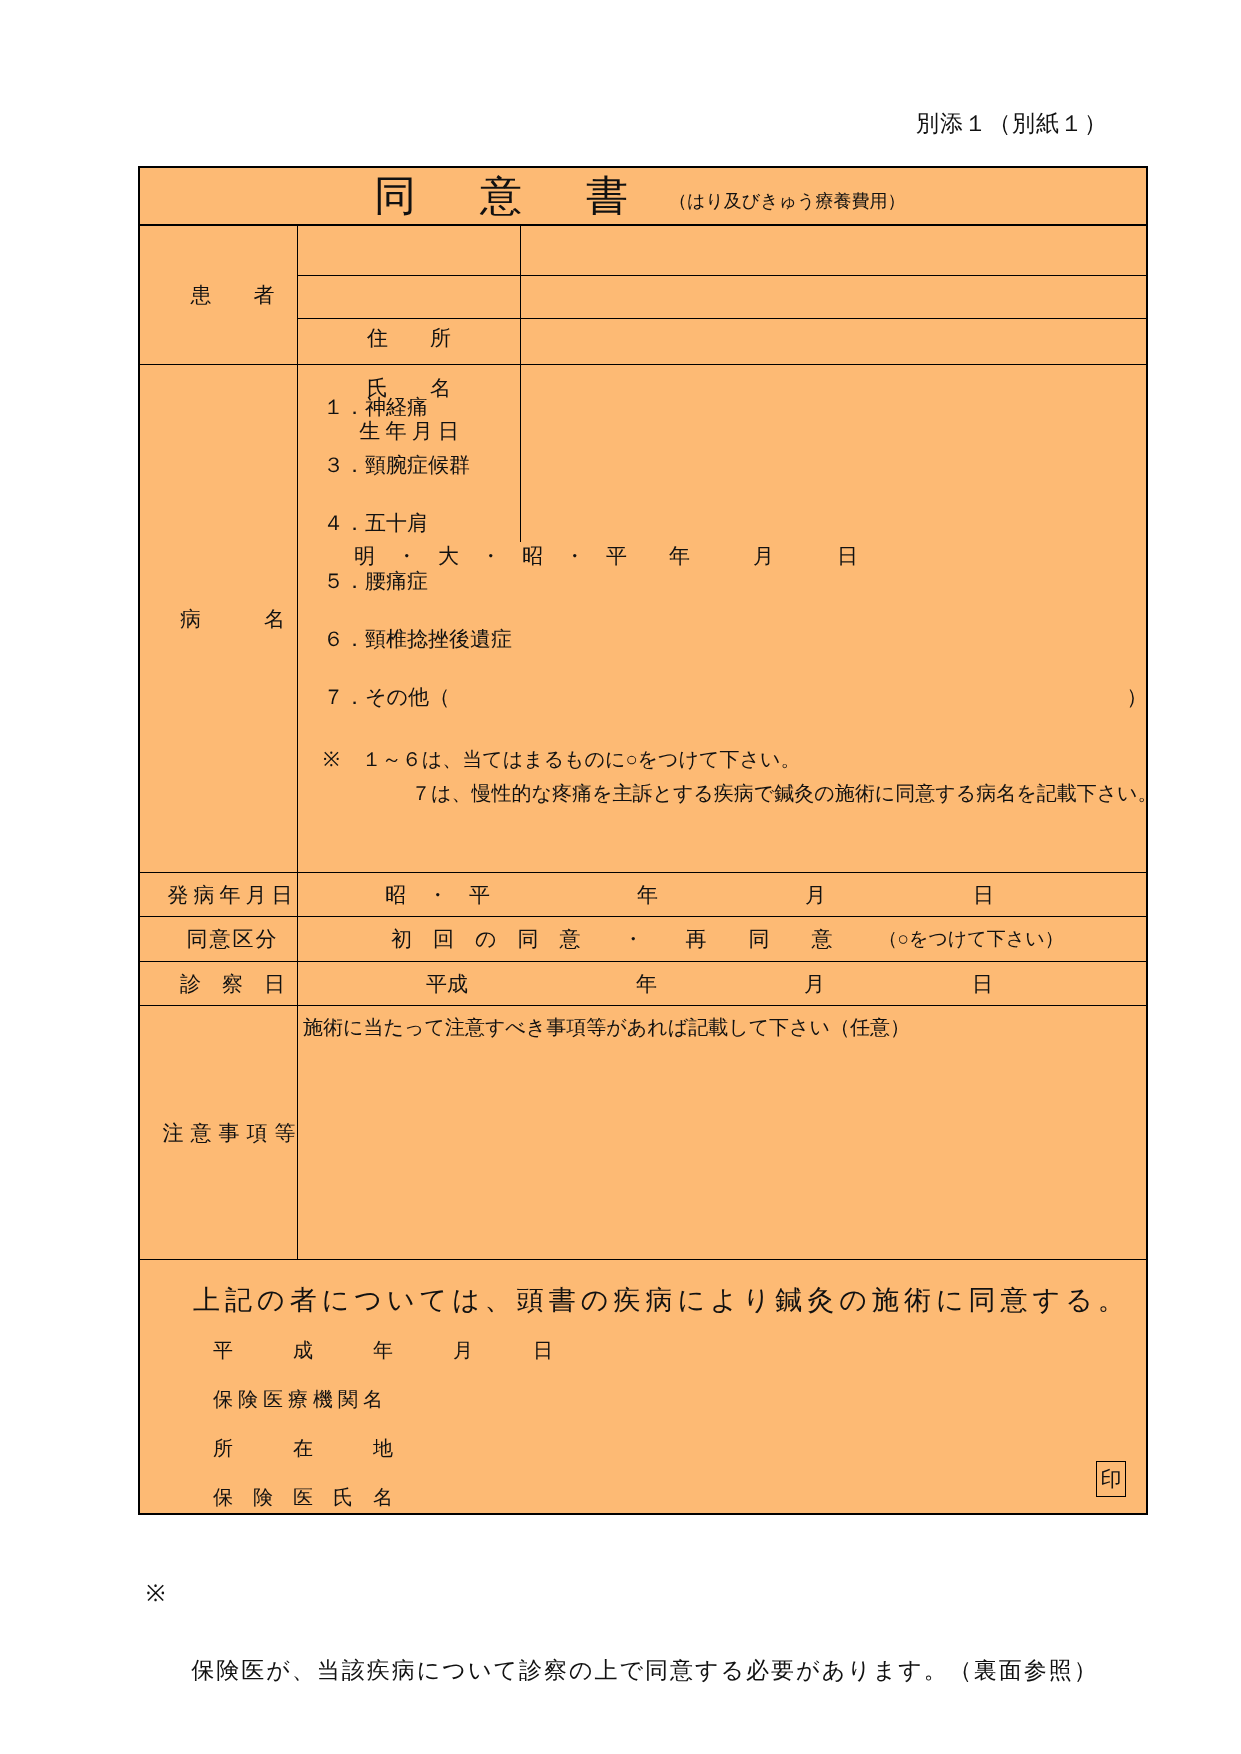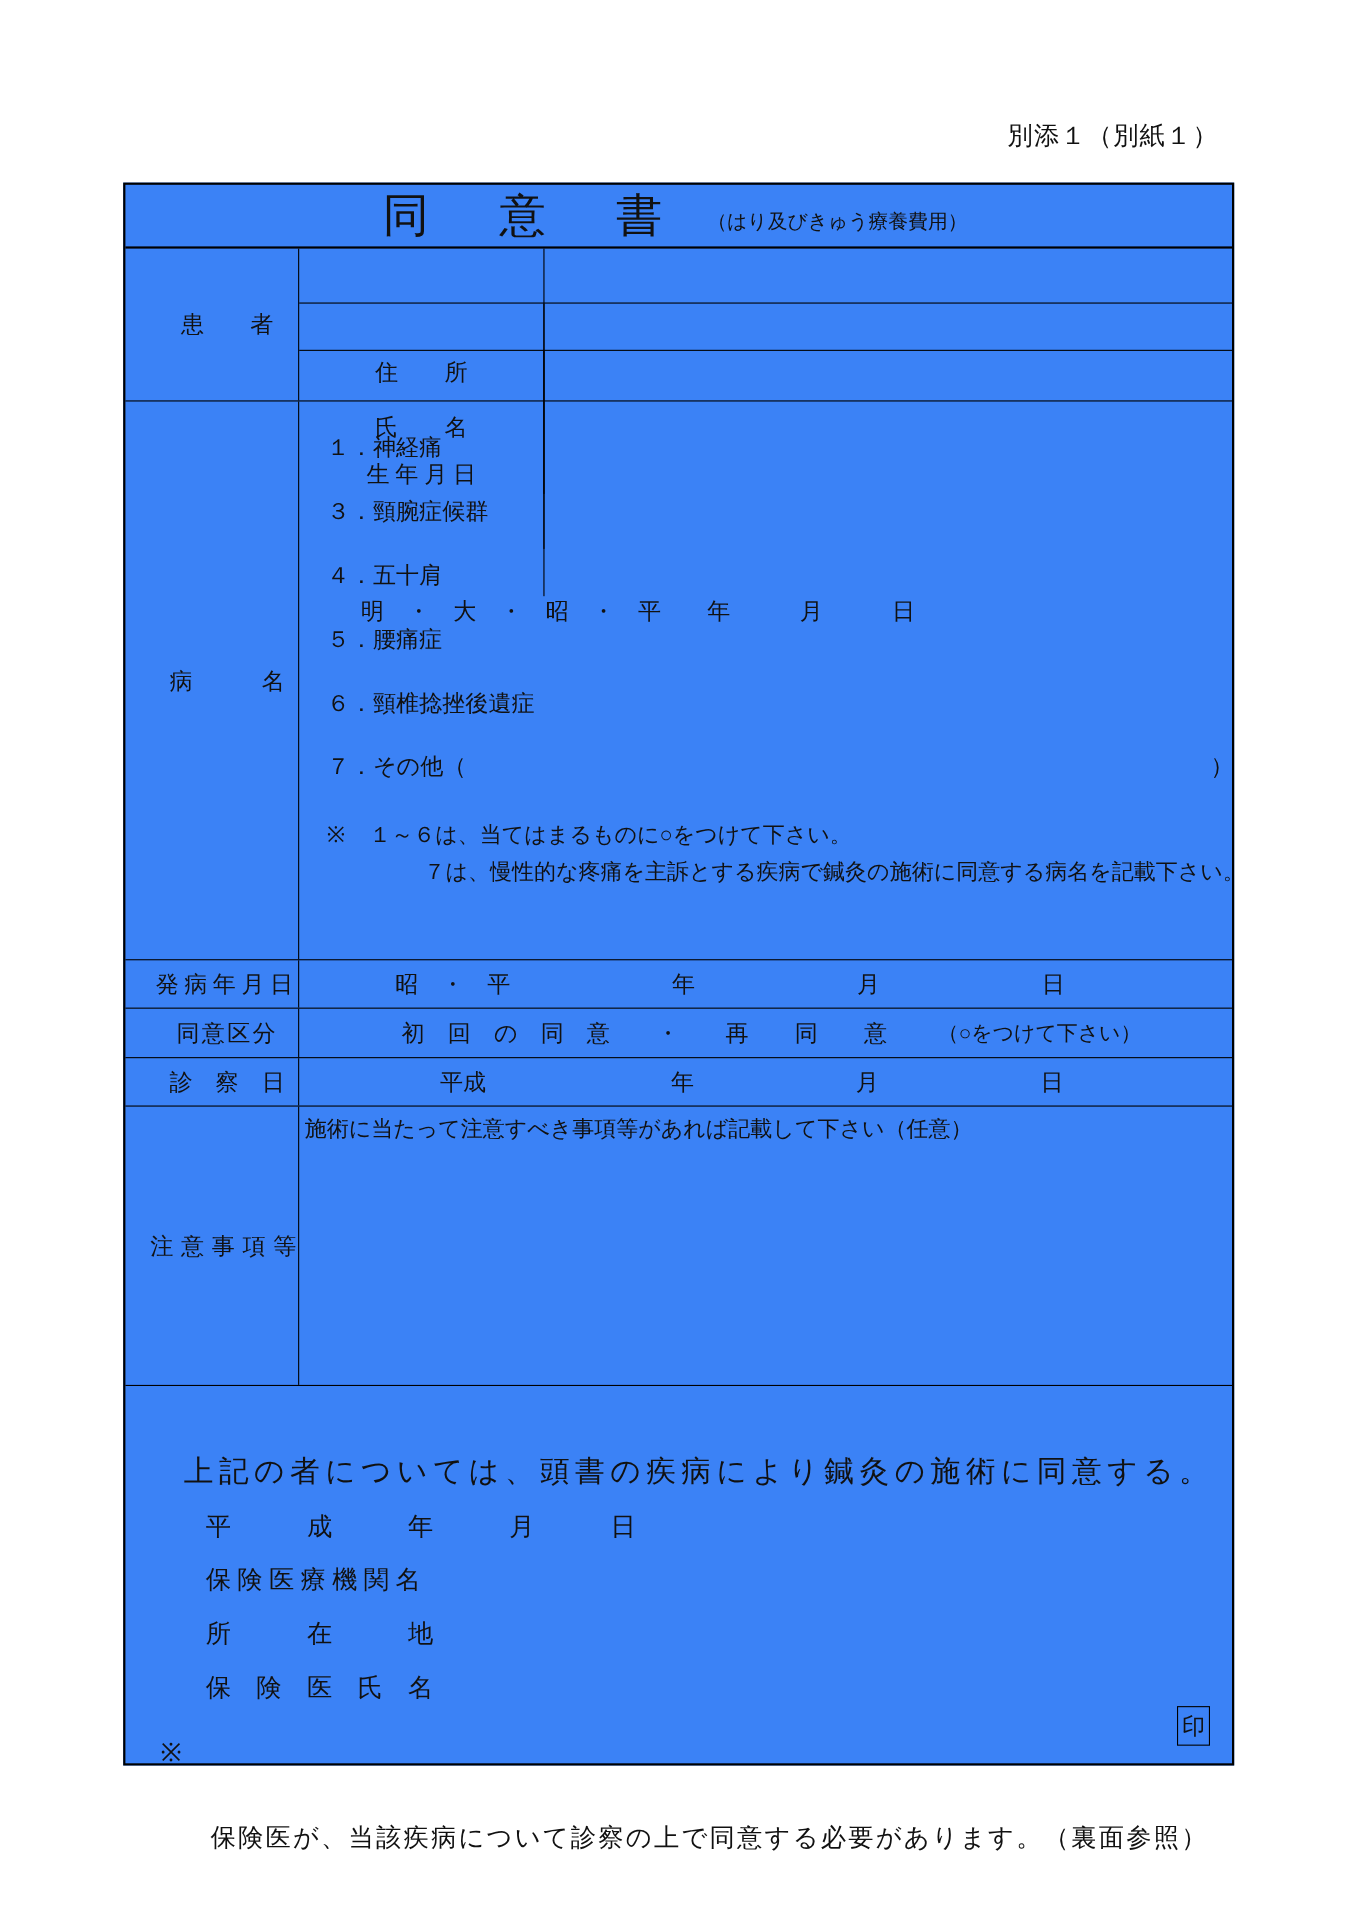--- a/index.html
+++ b/index.html
@@ -11,23 +11,23 @@
     position:relative;
   }
   .page { position:absolute; inset:0; background:#fff; }
 
   .doc-label {
     position:absolute; top:108px; left:916px;
     font-size:23px; letter-spacing:1px;
   }
 
   .form-table {
-    position:absolute; left:112px; top:166px; width:1010px;
+    position:absolute; left:138px; top:166px; width:1010px;
     border:2px solid #000;
-    background:#3b82f6;
+    background:#fdba74;
   }
   .row { display:flex; width:100%; }
   .row.bt  { border-top:1.5px solid #000; }
   .row.bt2 { border-top:2.5px solid #000; }
 
   
   .title-row { height:56px; align-items:center; padding-left:234px; }
   .form-title { font-size:42px; letter-spacing:11px; white-space:pre; }
   .form-subtitle { font-size:18px; margin-left:30px; white-space:pre; padding-top:10px; }
 
@@ -75,26 +75,26 @@
   .pl128 { padding-left:128px; }
   .ct-note { font-size:19px; margin-left:46px; white-space:pre; }
 
   
   .notes-row { height:254px; }
   .notes-cell { flex:1; font-size:20px; }
   .notes-hint { padding:8px 0 0 5px; line-height:26px; white-space:pre; }
   .notes-blank { height:180px; }
 
   
-  .consent-row { height:344px; display:block; position:relative; padding-top:57px; }
+  .consent-row { height:254px; display:block; position:relative; padding-top:20px; }
   .consent-statement {
     padding-left:53px; font-size:27px; letter-spacing:5px;
     line-height:40px; white-space:pre;
   }
-  .sig-block { margin:20px 0 0 73px; font-size:23px; }
+  .sig-block { margin:20px 0 0 73px; font-size:20px; }
   .sig-line { line-height:21px; margin-bottom:28px; white-space:pre; }
   .seal-box {
     position:absolute; right:20px; bottom:16px;
     width:30px; height:36px; border:1.5px solid #000;
     display:flex; align-items:center; justify-content:center;
     font-size:21px;
   }
 
   
   .footer-note {

